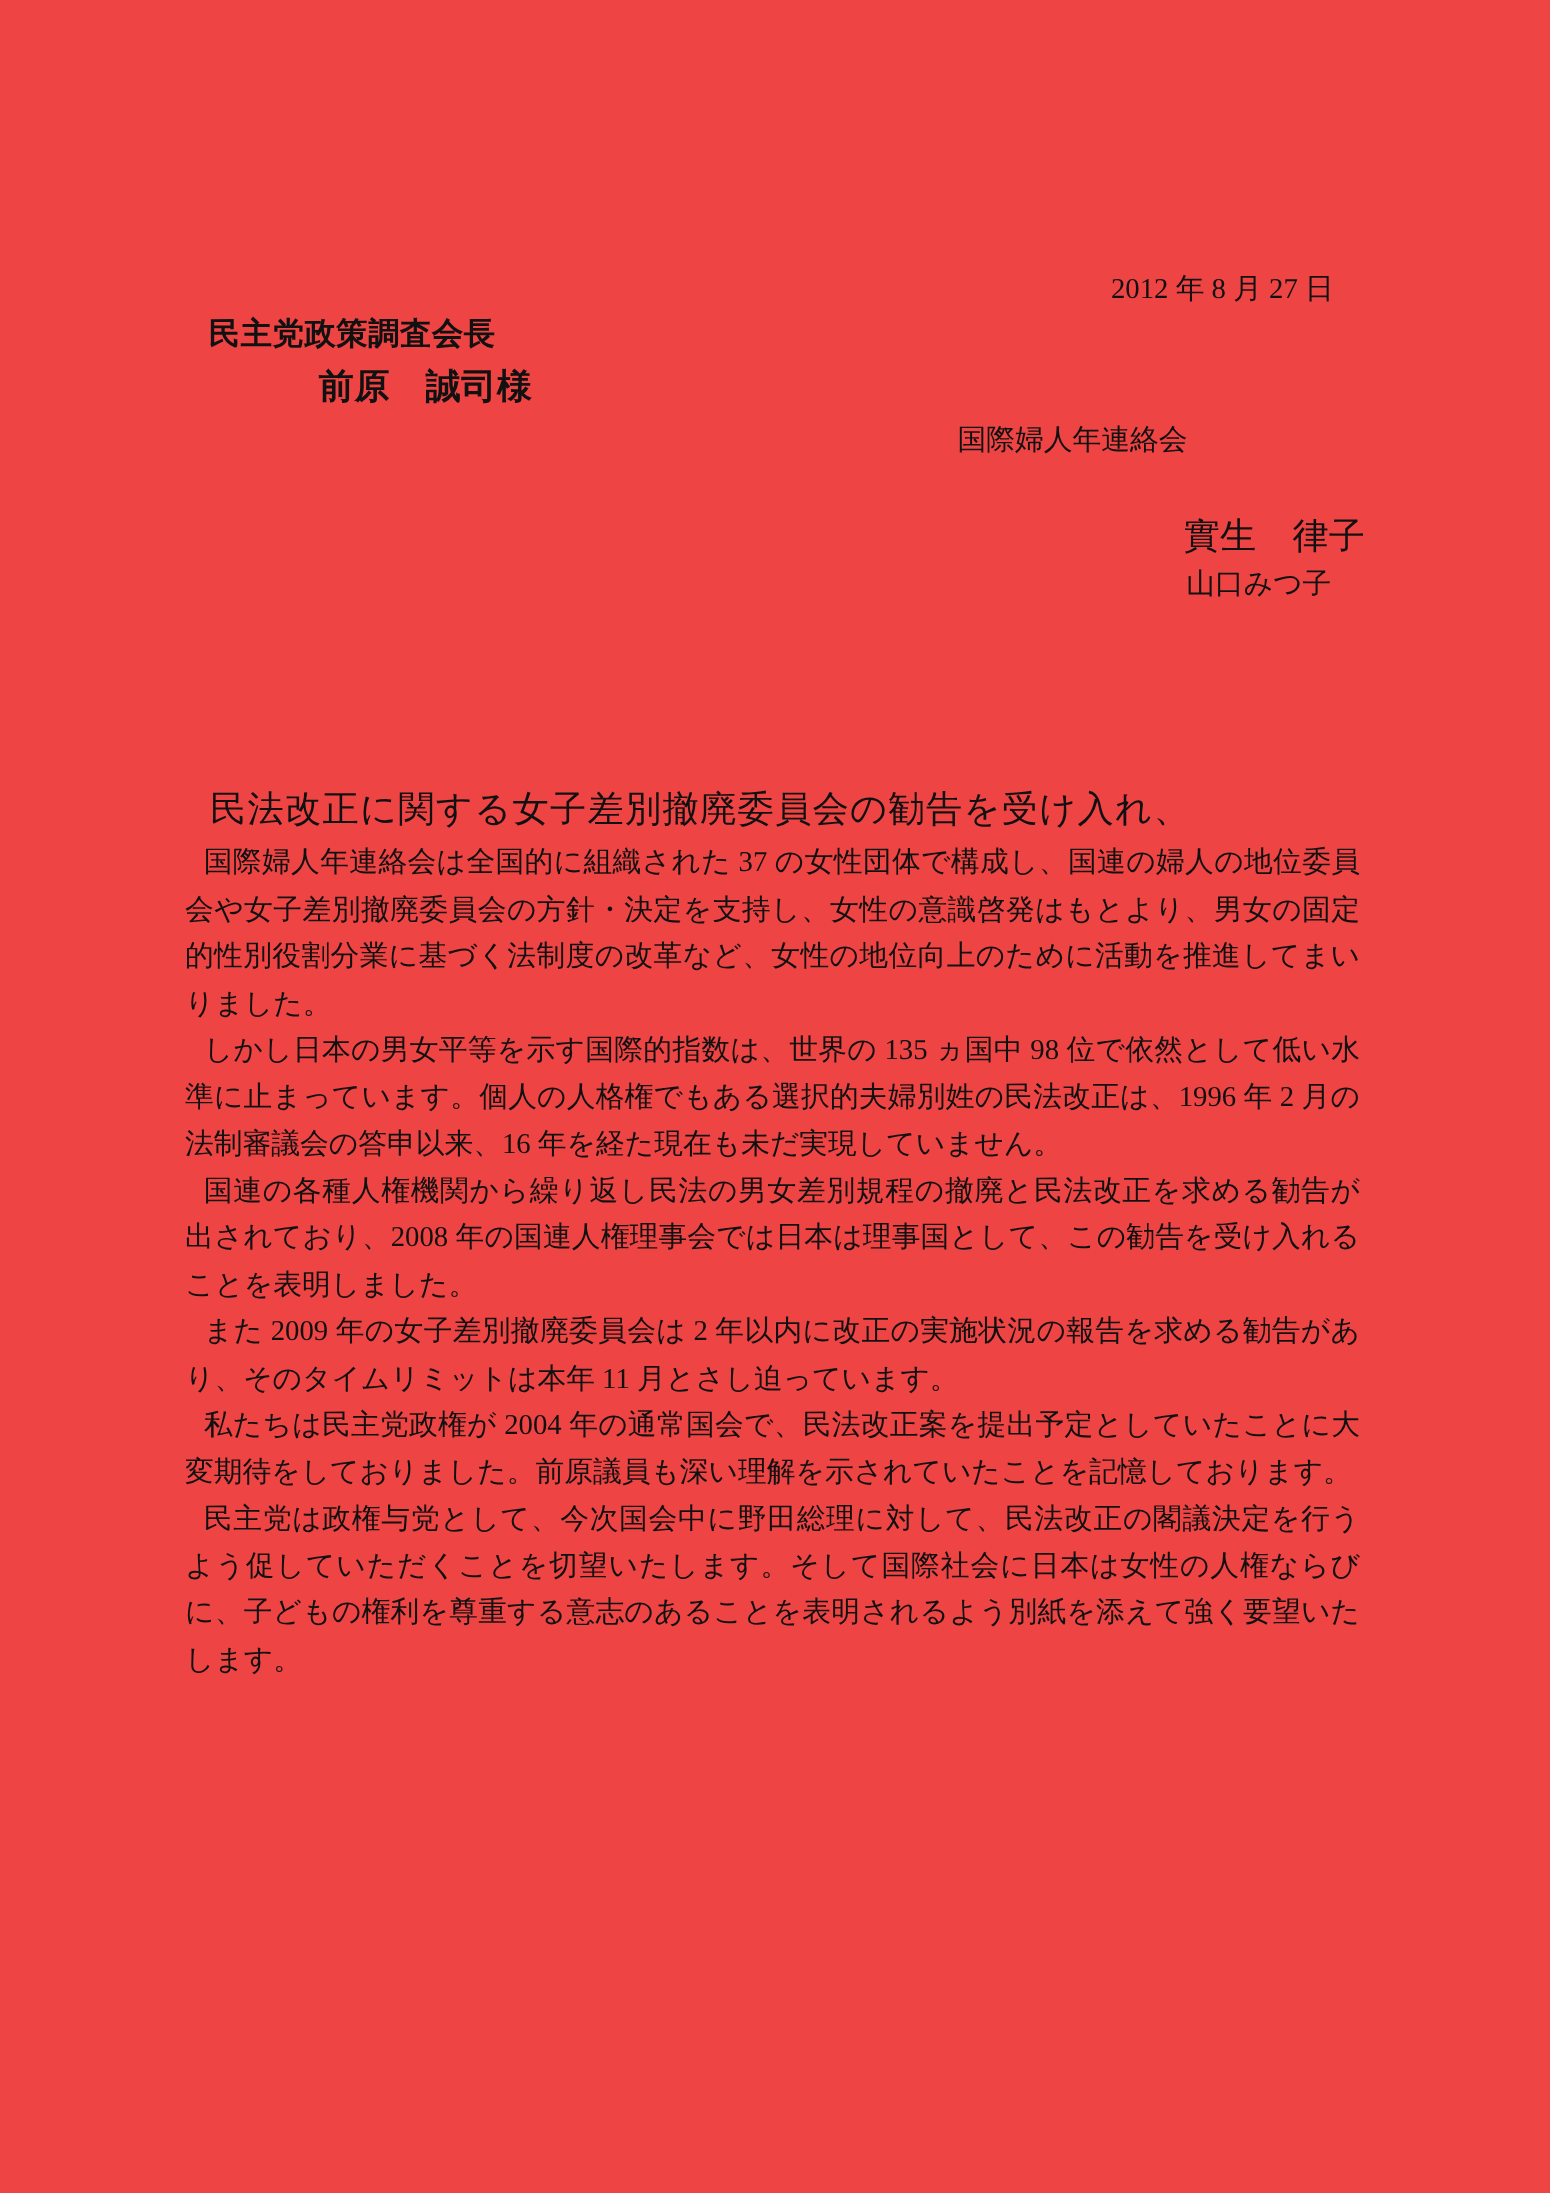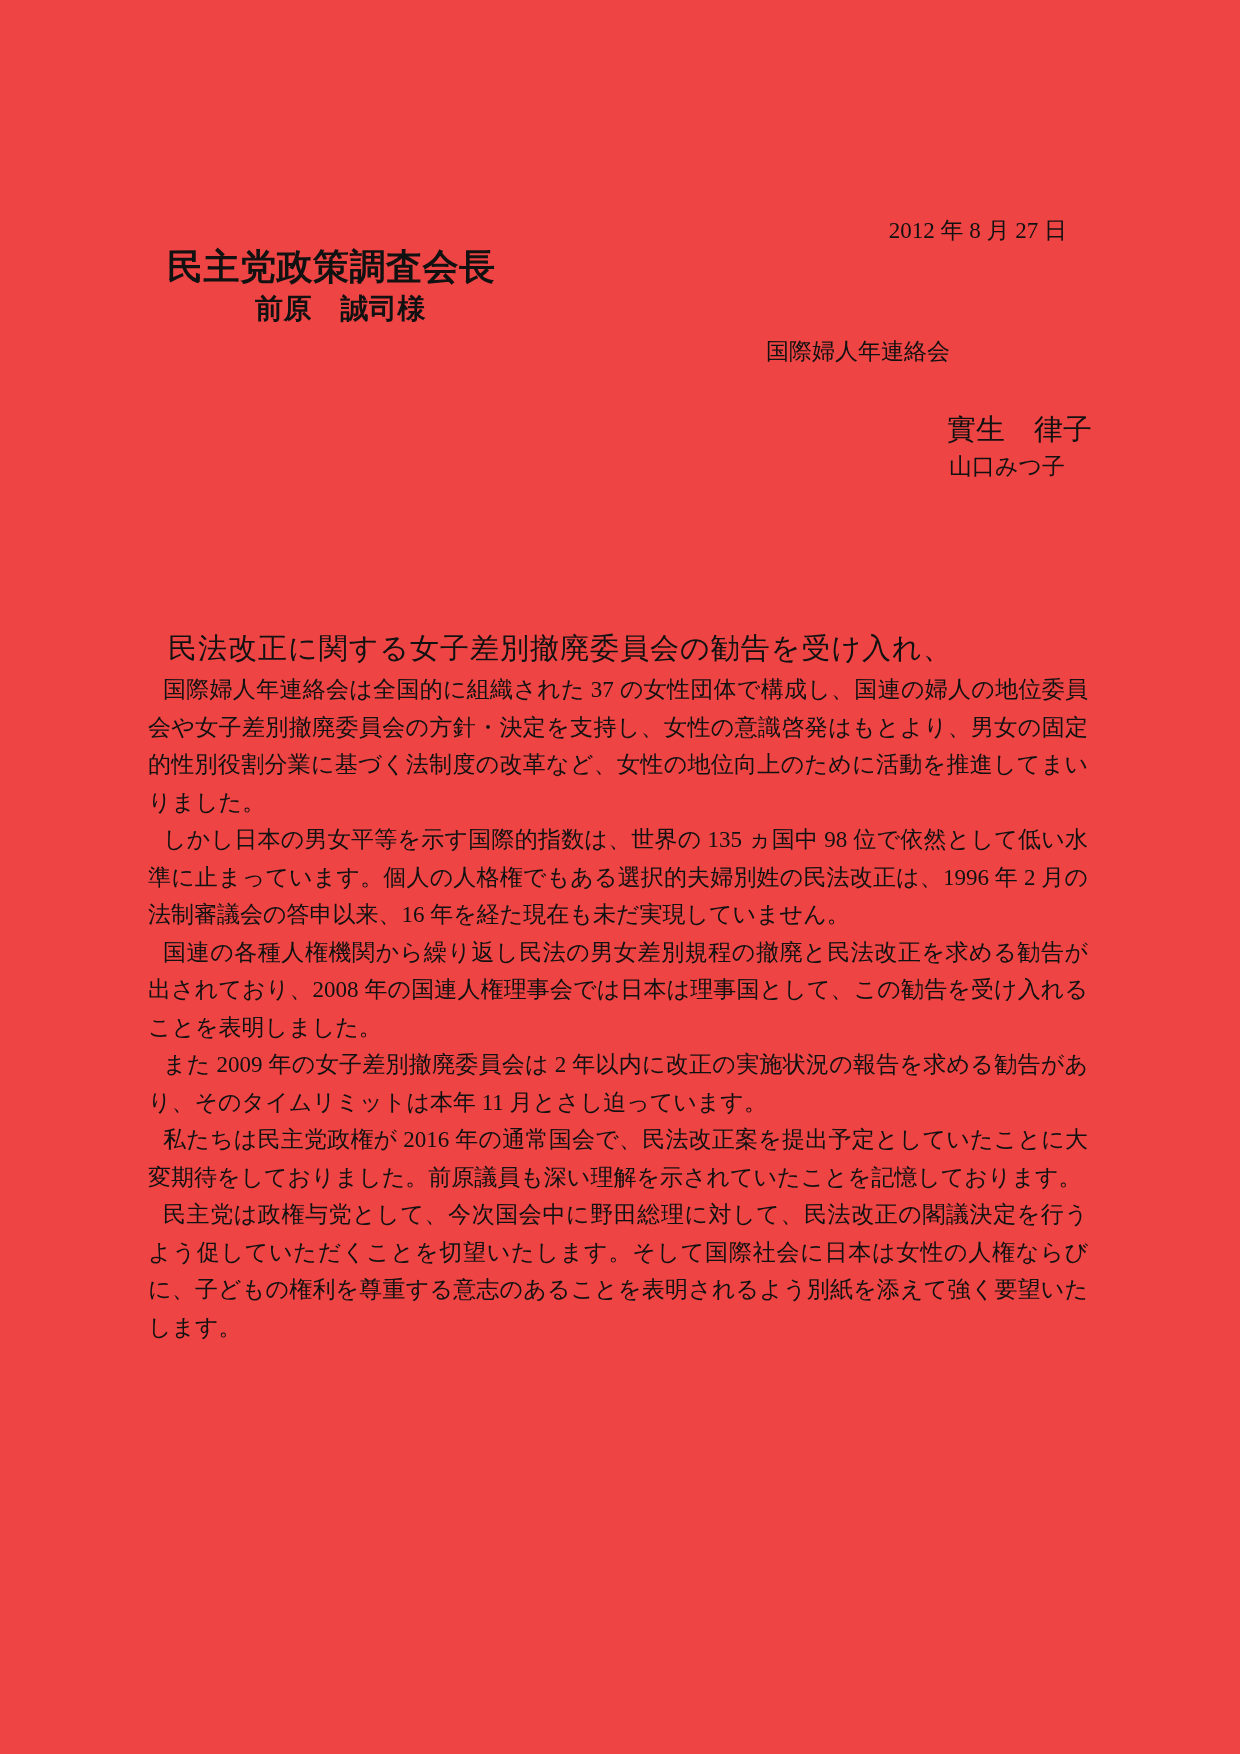--- a/index.html
+++ b/index.html
@@ -26,21 +26,21 @@
     font-size: 23px;
     line-height: 26px;
     white-space: pre;
   }
   .recipient-title {
     position: absolute;
     top: 252px;
     left: 167px;
     font-family: "Liberation Sans", "DejaVu Sans", sans-serif;
     font-weight: bold;
-    font-size: 36px;
+    font-size: 25px;
     line-height: 30px;
     letter-spacing: 0.5px;
     white-space: pre;
   }
   .recipient-name {
     position: absolute;
     top: 293px;
     left: 255px;
     font-family: "Liberation Sans", "DejaVu Sans", sans-serif;
     font-weight: bold;
@@ -134,17 +134,17 @@
 
   <h1 class="doc-title">
     <span>民法改正に関する女子差別撤廃委員会の勧告を受け入れ、</span>
   </h1>
 
   <div class="letter-body">
     <p>国際婦人年連絡会は全国的に組織された 37 の女性団体で構成し、国連の婦人の地位委員会や女子差別撤廃委員会の方針・決定を支持し、女性の意識啓発はもとより、男女の固定的性別役割分業に基づく法制度の改革など、女性の地位向上のために活動を推進してまいりました。</p>
     <p>しかし日本の男女平等を示す国際的指数は、世界の 135 ヵ国中 98 位で依然として低い水準に止まっています。個人の人格権でもある選択的夫婦別姓の民法改正は、1996 年 2 月の法制審議会の答申以来、16 年を経た現在も未だ実現していません。</p>
     <p>国連の各種人権機関から繰り返し民法の男女差別規程の撤廃と民法改正を求める勧告が出されており、2008 年の国連人権理事会では日本は理事国として、この勧告を受け入れることを表明しました。</p>
     <p>また 2009 年の女子差別撤廃委員会は 2 年以内に改正の実施状況の報告を求める勧告があり、そのタイムリミットは本年 11 月とさし迫っています。</p>
-    <p>私たちは民主党政権が 2016 年の通常国会で、民法改正案を提出予定としていたことに大変期待をしておりました。前原議員も深い理解を示されていたことを記憶しております。</p>
+    <p>私たちは民主党政権が 2004 年の通常国会で、民法改正案を提出予定としていたことに大変期待をしておりました。前原議員も深い理解を示されていたことを記憶しております。</p>
     <p>民主党は政権与党として、今次国会中に野田総理に対して、民法改正の閣議決定を行うよう促していただくことを切望いたします。そして国際社会に日本は女性の人権ならびに、子どもの権利を尊重する意志のあることを表明されるよう別紙を添えて強く要望いたします。</p>
   </div>
 
 </div>
 
 </body></html>

